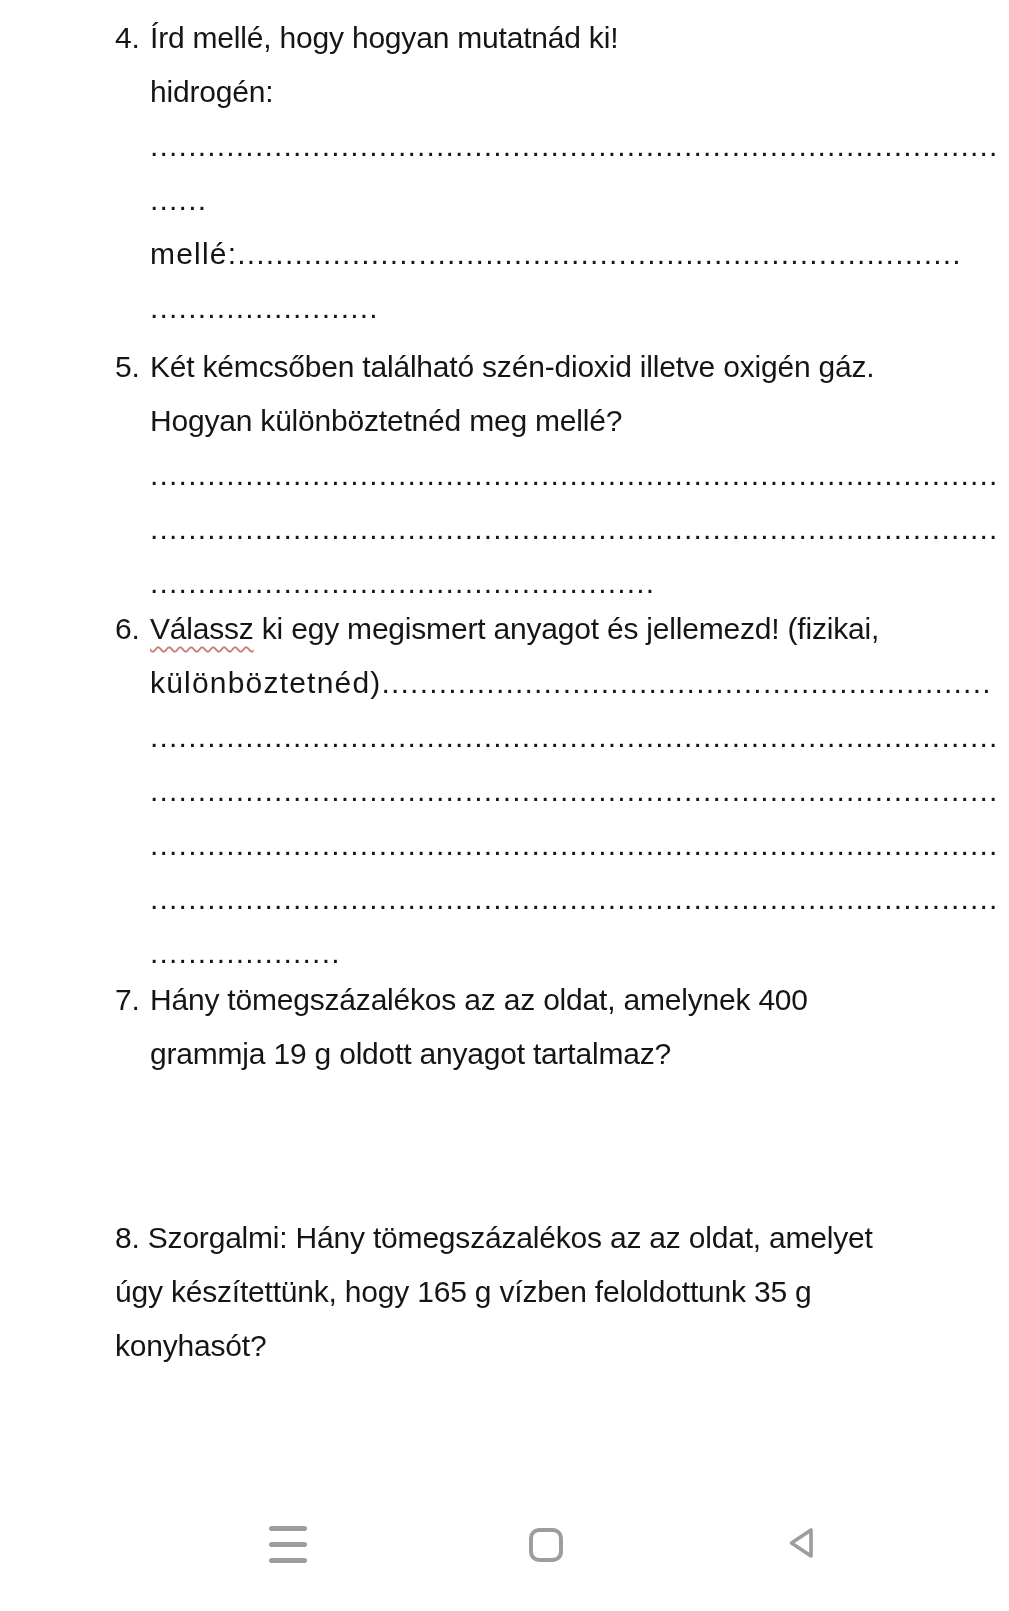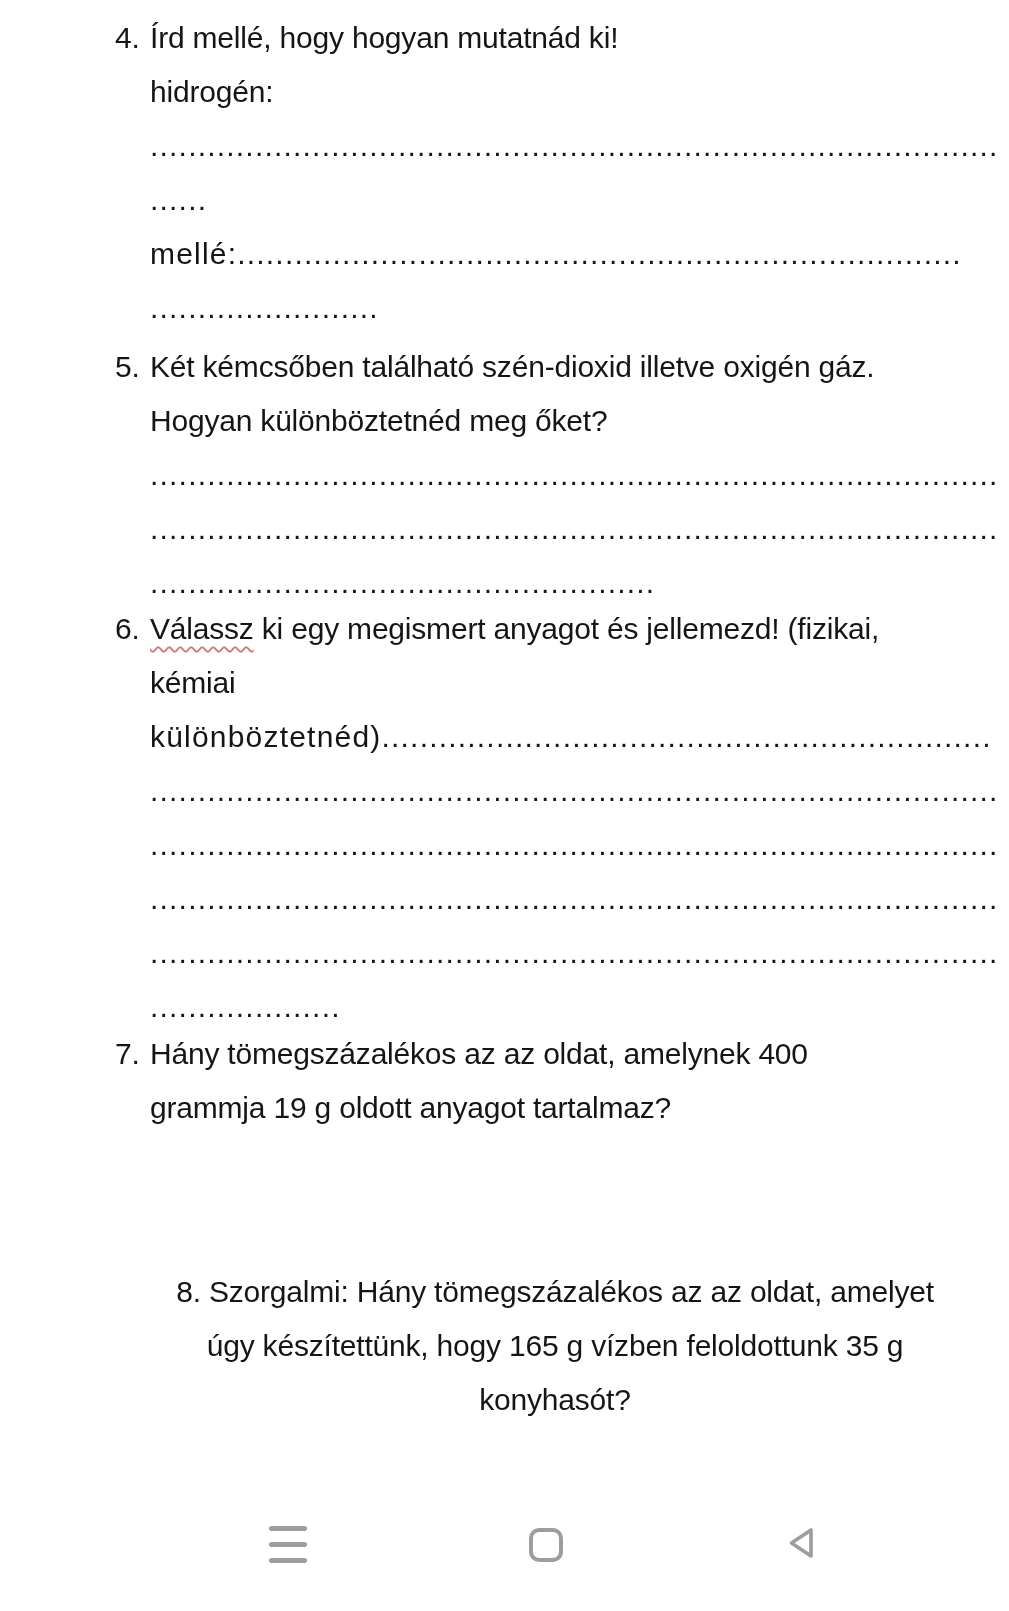--- a/index.html
+++ b/index.html
@@ -11,21 +11,21 @@
     position:absolute;left:0;top:0;width:1009px;box-sizing:border-box;
     padding:11px 14px 0 115px;font-size:30px;letter-spacing:-0.2px;
   }
   .item{position:relative;padding-left:35px;}
   .num{position:absolute;left:0;top:0;height:54px;line-height:54px;}
   .line{height:54px;line-height:54px;white-space:nowrap;overflow:hidden;}
   .dots{letter-spacing:1.2px;}
   .item-5{margin-top:5px;}
   .item-6{margin-top:-8px;}
   .item-7{margin-top:-7px;}
-  .item-8{margin-top:130px;padding-left:0;text-align:center;}
+  .item-8{margin-top:130px;padding-left:0;}
   .squiggle{
     text-decoration:underline;text-decoration-style:wavy;
     text-decoration-color:#cf7b76;text-decoration-thickness:2px;
     text-underline-offset:7px;text-decoration-skip-ink:none;
   }
   .navbar{position:absolute;left:0;top:1514px;width:1009px;height:70px;background:#ffffff;}
   .nav-btn{position:absolute;cursor:pointer;}
   .nav-menu{left:269px;top:12px;width:38px;}
   .nav-menu span{display:block;width:38px;height:5px;background:#9d9d9d;border-radius:2.5px;}
   .nav-menu span + span{margin-top:11px;}
@@ -43,30 +43,29 @@
     <div class="line">hidrogén:</div>
     <div class="line dots">....................................................................................................</div>
     <div class="line dots">......</div>
     <div class="line dots">mellé:............................................................................</div>
     <div class="line dots">........................</div>
   </div>
 
   <div class="item item-5">
     <span class="num">5.</span>
     <div class="line">Két kémcsőben található szén-dioxid illetve oxigén gáz.</div>
-    <div class="line">Hogyan különböztetnéd meg őket?</div>
+    <div class="line">Hogyan különböztetnéd meg mellé?</div>
     <div class="line dots">....................................................................................................</div>
     <div class="line dots">....................................................................................................</div>
     <div class="line dots">.....................................................</div>
   </div>
 
   <div class="item item-6">
     <span class="num">6.</span>
     <div class="line"><span class="squiggle">Válassz</span><span> ki egy megismert anyagot és jellemezd! (fizikai,</span></div>
-    <div class="line">kémiai</div>
     <div class="line dots">különböztetnéd)................................................................</div>
     <div class="line dots">....................................................................................................</div>
     <div class="line dots">....................................................................................................</div>
     <div class="line dots">....................................................................................................</div>
     <div class="line dots">....................................................................................................</div>
     <div class="line dots">....................</div>
   </div>
 
   <div class="item item-7">
     <span class="num">7.</span>

